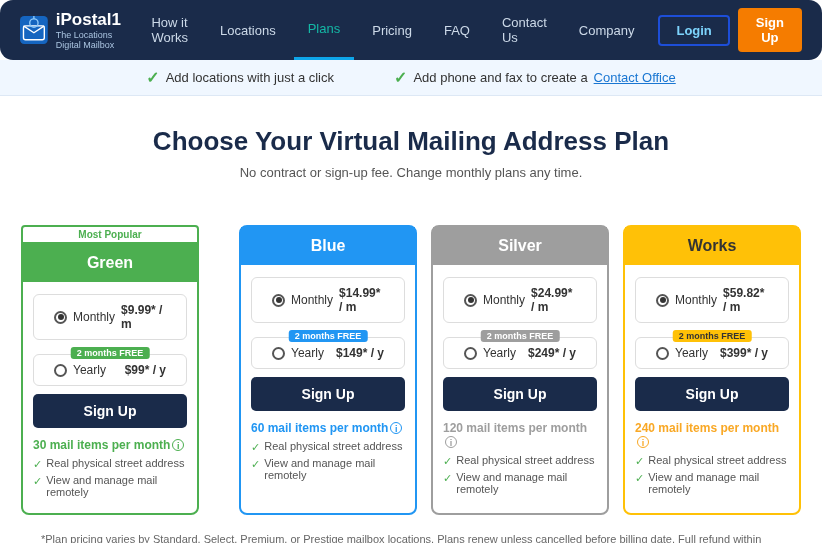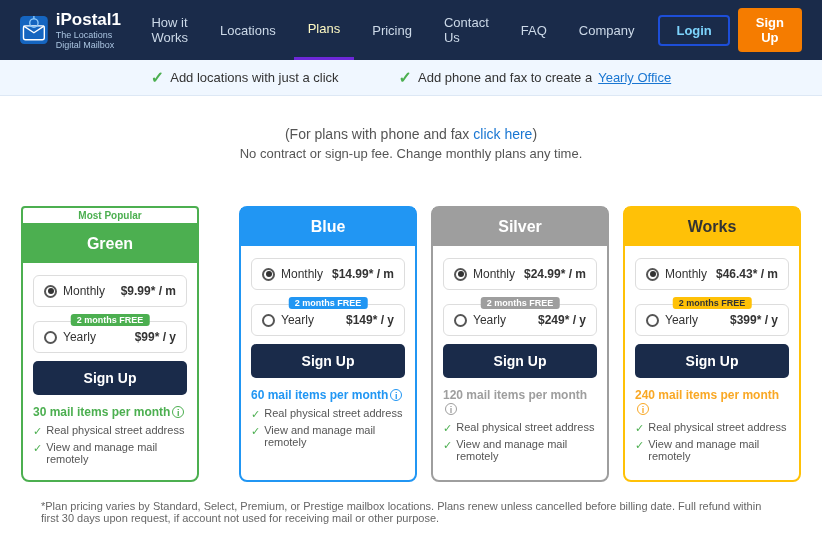--- a/index.html
+++ b/index.html
@@ -5,20 +5,21 @@
     * { box-sizing: border-box; margin: 0; padding: 0; }
     body { font-family: Arial, sans-serif; background: #fff; font-size: 14px; }
 
     
     .header {
       display: flex;
       align-items: center;
       background: #1a2b4a;
       padding: 0 20px;
       height: 60px;
+      border-radius: 13px;
     }
     .logo-area {
       display: flex;
       align-items: center;
       margin-right: auto;
     }
     .logo-icon {
       width: 40px;
       height: 40px;
       margin-right: 8px;
@@ -36,22 +37,22 @@
     nav a {
       color: #ccd9e8;
       text-decoration: none;
       padding: 0 14px;
       font-size: 13px;
       height: 60px;
       display: flex;
       align-items: center;
     }
     nav a.active {
-      color: #fef9c3;
-      border-bottom: 3px solid #6d28d9;
+      color: #14b8a6;
+      border-bottom: 3px solid #0ea5e9;
     }
     .header-btns {
       display: flex;
       align-items: center;
       gap: 8px;
       margin-left: 10px;
     }
     .btn-login {
       background: transparent;
       border: 2px solid #1d4ed8;
@@ -164,21 +165,21 @@
     .plan-card.silver .plan-header { background: #9e9e9e; }
     .plan-card.gold .plan-header { background: #ffc107; color: #333; }
 
     .plan-body {
       padding: 12px 10px;
     }
 
     .pricing-option {
       border: 1px solid #ddd;
       border-radius: 6px;
-      padding: 8px 10px;
+      padding: 8px 20px;
       margin-bottom: 8px;
       display: flex;
       align-items: center;
       gap: 6px;
       font-size: 12px;
       position: relative;
     }
     .pricing-option .radio-circle {
       width: 13px;
       height: 13px;
@@ -292,47 +293,45 @@
       <span style="color:#fff;font-size:17px;font-weight:bold;">iPostal1</span>
       <span class="logo-sub">The Locations Digital Mailbox</span>
     </div>
   </div>
 
   <nav>
     <a>How it Works</a>
     <a>Locations</a>
     <a class="active">Plans</a>
     <a>Pricing</a>
+    <a>FAQ</a>
     <a>Contact Us</a>
-    <a>FAQ</a>
     <a>Company</a>
   </nav>
 
   <div class="header-btns">
     <button class="btn-login">Login</button>
     <button class="btn-signup">Sign Up</button>
   </div>
 </div>
 
 <div class="sub-bar">
   <div class="sub-bar-item">
     <span class="check-icon">✓</span>
     <span>Add locations with just a click</span>
   </div>
   <div class="sub-bar-item">
     <span class="check-icon">✓</span>
     <span>Add phone and fax to create a </span>
-    <a class="virtual-link">Yearly Office</a>
+    <a class="virtual-link">Contact Office</a>
   </div>
 </div>
 
 <div class="main">
-  <p class="subtitle">
-    <span>(For plans with phone and fax </span><a>click here</a><span>)</span>
-  </p>
+  <h1>Choose Your Virtual Mailing Address Plan</h1>
   <p class="no-contract">No contract or sign-up fee. Change monthly plans any time.</p>
 </div>
 
 <div class="plans-grid">
 
   <div class="plan-card green">
     <div class="most-popular-badge">Most Popular</div>
     <div class="plan-header">Green</div>
     <div class="plan-body">
       <div class="pricing-option">
@@ -420,21 +419,21 @@
       </div>
     </div>
   </div>
 
   <div class="plan-card gold">
     <div class="plan-header">Works</div>
     <div class="plan-body">
       <div class="pricing-option">
         <div class="radio-circle selected"></div>
         <span class="label">Monthly</span>
-        <span class="price">$46.43* / m</span>
+        <span class="price">$59.82* / m</span>
       </div>
       <div class="pricing-option" style="margin-top:14px;">
         <div class="free-badge">2 months FREE</div>
         <div class="radio-circle"></div>
         <span class="label">Yearly</span>
         <span class="price">$399* / y</span>
       </div>
       <button class="btn-plan-signup">Sign Up</button>
       <div class="plan-features">
         <div class="mail-items">240 mail items per month<span class="info-icon">i</span></div>

